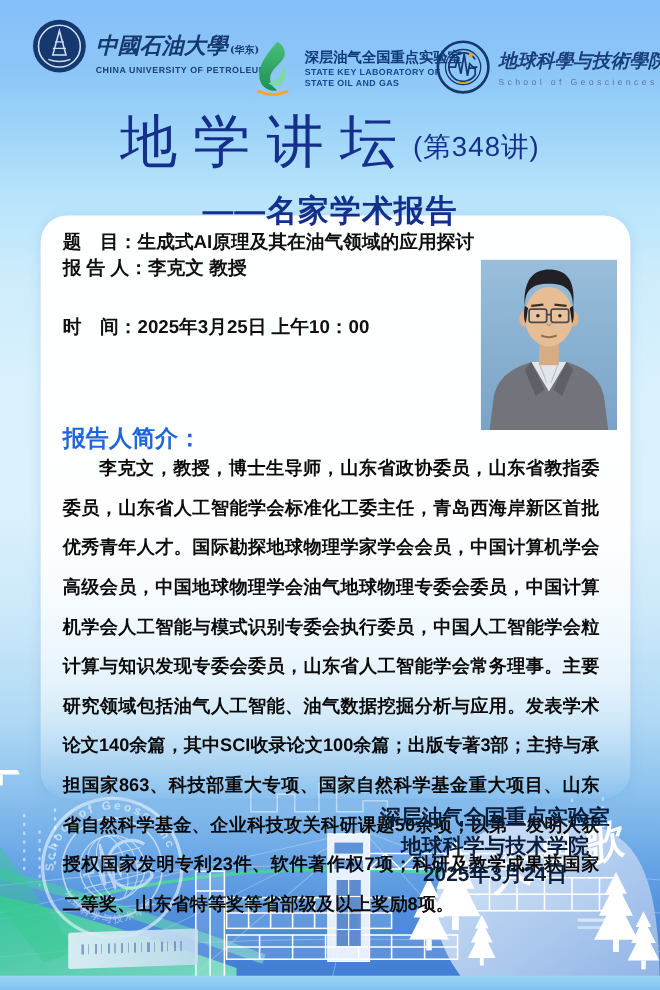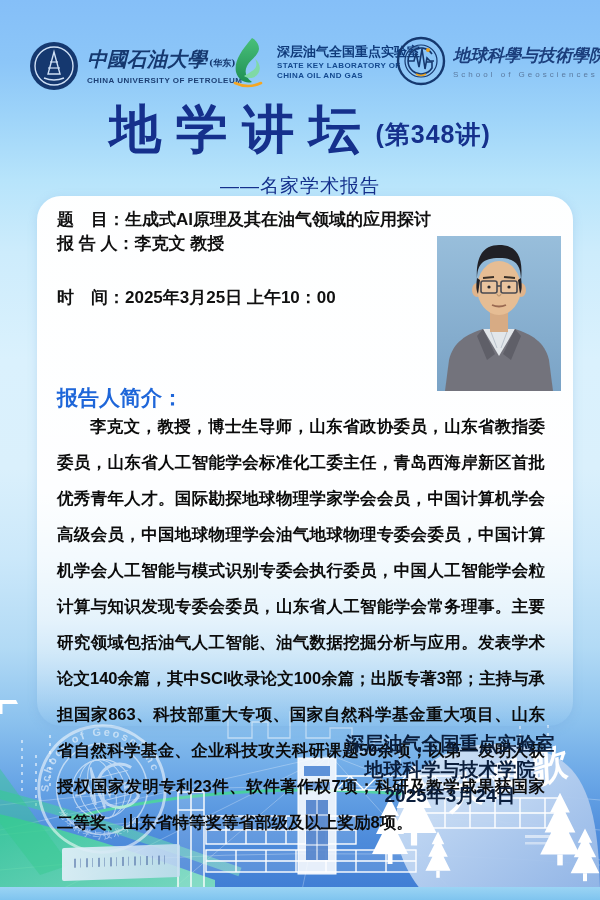--- a/index.html
+++ b/index.html
@@ -4,40 +4,40 @@
 <style>
   html,body{margin:0;padding:0;}
   body{font-family:"Liberation Sans","DejaVu Sans",sans-serif;background:#333;}
   .poster{position:relative;width:600px;height:900px;overflow:hidden;margin:0 auto;
     background:linear-gradient(180deg,#85bff8 0%,#8cc6f8 7%,#9ed4f9 13%,#b7e4fb 20%,
       #cdecfc 28%,#daf1fd 40%,#daf0fc 52%,#cbe8fa 62%,#b2daf5 72%,#8cc2ee 80%,
       #68a5e6 87%,#4e8cdb 93%,#3e7bd3 100%);}
   
   .header{position:absolute;left:0;top:0;width:600px;height:100px;z-index:4;}
   .logo{position:absolute;display:flex;align-items:center;gap:7px;}
-  .logo-upc{left:28px;top:40px;}
+  .logo-upc{left:28px;top:16px;align-items:flex-end;}
   .logo-lab{left:226px;top:36px;}
   .logo-geo{left:396px;top:36px;}
   .seal-svg{display:block;}
   .logo-text{display:flex;flex-direction:column;justify-content:center;}
   .cn-cal{font-family:"DejaVu Serif","Liberation Serif",serif;font-style:italic;font-weight:bold;
     color:#15386f;font-size:20px;line-height:22px;white-space:nowrap;}
   .cn-suffix{font-size:9px;font-style:normal;font-weight:bold;margin-left:2px;}
   .en-small{font-size:8px;font-weight:bold;color:#1c3f74;letter-spacing:.5px;white-space:nowrap;margin-top:2px;}
   .lab-title{font-size:13px;font-weight:bold;color:#0f3a7a;white-space:nowrap;}
   .lab-sub{font-size:8px;font-weight:bold;color:#14498f;letter-spacing:.4px;line-height:10px;white-space:nowrap;}
   .geo-cn{font-family:"DejaVu Serif","Liberation Serif",serif;font-style:italic;font-weight:bold;
     color:#1b3e7c;font-size:17px;white-space:nowrap;}
   .geo-en{font-size:8px;color:#5a7aa0;letter-spacing:3px;white-space:nowrap;margin-top:3px;}
   
   .title-block{position:absolute;left:0;top:100px;width:600px;text-align:center;z-index:4;}
-  .main-title{color:#15308c;font-weight:700;line-height:58px;white-space:nowrap;}
+  .main-title{color:#15308c;font-weight:400;line-height:58px;white-space:nowrap;}
   .main-title .big{font-size:52px;letter-spacing:.28em;}
   .main-title .episode{font-size:25px;letter-spacing:1px;vertical-align:4px;}
-  .subtitle{color:#15308c;font-weight:400;font-size:19px;margin-top:2px;letter-spacing:1px;}
+  .subtitle{color:#15308c;font-weight:700;font-size:28px;margin-top:2px;letter-spacing:1px;}
   
   .card{position:absolute;left:37px;top:196px;width:536px;height:530px;z-index:3;
     border-radius:24px;
     background:linear-gradient(180deg,rgba(255,255,255,.98) 0%,rgba(255,255,255,.96) 55%,
       rgba(255,255,255,.62) 80%,rgba(255,255,255,0) 100%);
     box-shadow:0 2px 10px rgba(110,160,215,.25);}
   .info-row{position:absolute;left:20px;width:380px;font-size:17px;font-weight:bold;color:#101010;white-space:nowrap;}
   .info-label{display:inline-block;}
   .bio-heading{position:absolute;left:20px;top:188px;font-size:21px;font-weight:bold;color:#1e66d9;}
   .bio-text{position:absolute;left:20px;top:212px;width:488px;font-size:16.5px;line-height:36px;
@@ -215,21 +215,21 @@
               <stop offset="1" stop-color="#1f8f53"></stop>
           </linearGradient>
         </defs>
         <path d="M26,2 C14,16 8,26 10,36 C12,44 20,48 26,46 C20,42 18,36 21,30 C24,24 32,20 33,13 C33,8 30,4 26,2 Z" fill="url(#gDrop)"></path>
         <path d="M18,40 C24,44 30,42 33,36 C35,31 33,26 29,23 C32,28 30,33 26,35 C23,37 20,39 18,40 Z" fill="#7fd9a6"></path>
         <path d="M9,47 Q22,53 35,47" fill="none" stroke="#f5a623" stroke-width="2.6" stroke-linecap="round"></path>
       </svg>
       <div class="logo-text">
         <div class="lab-title">深层油气全国重点实验室</div>
         <div class="lab-sub">STATE KEY LABORATORY OF</div>
-        <div class="lab-sub">CHINA OIL AND GAS</div>
+        <div class="lab-sub">STATE OIL AND GAS</div>
       </div>
     </div>
 
     <div class="logo logo-geo">
       <svg class="seal-svg" width="50" height="50" viewBox="0 0 50 50">
         <circle cx="25" cy="25" r="23" fill="none" stroke="#15386f" stroke-width="2.4"></circle>
         <circle cx="25" cy="25" r="16" fill="none" stroke="#15386f" stroke-width="1.2"></circle>
         <polyline points="12,25 18,25 20,17 23,31 26,13 29,33 31,22 34,25 38,25" fill="none" stroke="#15386f" stroke-width="1.6"></polyline>
         <path d="M36,18 A13,13 0 1 0 36,32 L36,26 L30,26" fill="none" stroke="#15386f" stroke-width="1.6"></path>
         <circle cx="32" cy="14" r="2" fill="#e8a020"></circle>

